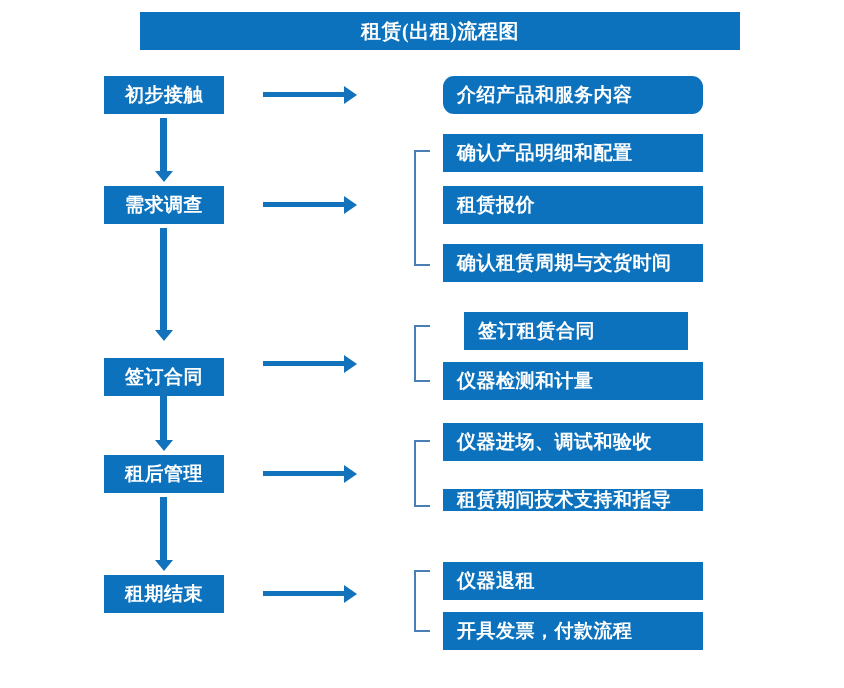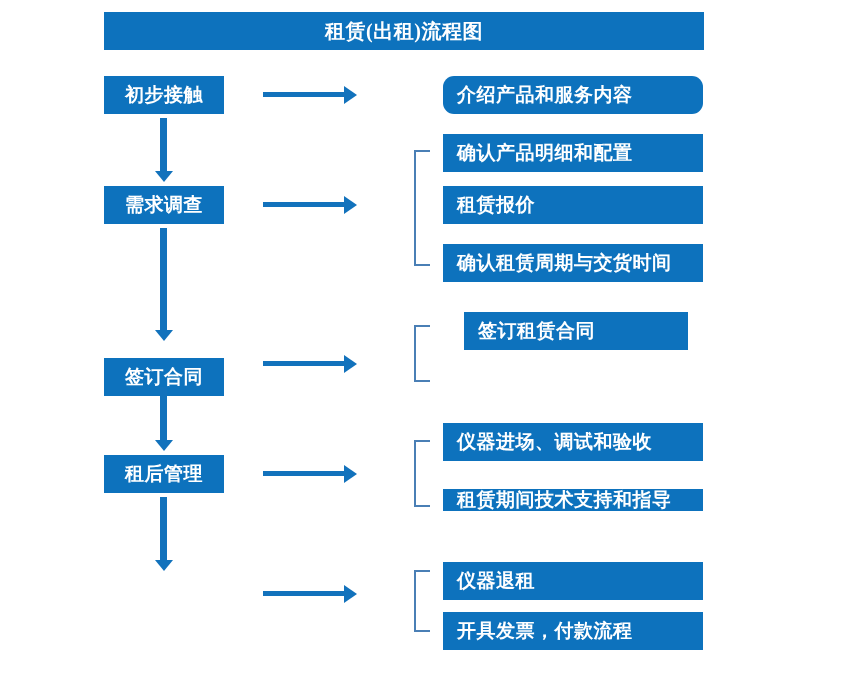--- a/index.html
+++ b/index.html
@@ -25,20 +25,21 @@
     font-weight: bold;
     display: flex;
     align-items: center;
     box-sizing: border-box;
     letter-spacing: 0.5px;
     white-space: nowrap;
   }
   .title-box {
     justify-content: center;
     font-size: 20px;
+    margin-left: 36px;
   }
   .stage-box {
     justify-content: center;
     font-size: 19px;
   }
   .task-box {
     justify-content: flex-start;
     padding-left: 14px;
     font-size: 19px;
   }
@@ -101,20 +102,21 @@
   <div class="box title-box" style="left:104px; top:12px; width:600px; height:38px;">租赁(出租)流程图</div>
 
   <div class="box stage-box" style="left:104px; top:76px; width:120px; height:38px;">初步接触</div>
 
   <div class="box stage-box" style="left:104px; top:186px; width:120px; height:38px;">需求调查</div>
 
   <div class="box stage-box" style="left:104px; top:345px; width:120px; height:38px;margin-top:13px;">签订合同</div>
 
   <div class="box stage-box" style="left:104px; top:455px; width:120px; height:38px;">租后管理</div>
 
+  <div class="box stage-box" style="left:104px; top:575px; width:120px; height:38px;">租期结束</div>
 
   <div class="varrow" style="left:155px; top:118px; height:64px;">
     <div class="shaft" style="height:53px;"></div>
     <div class="head" style="top:53px;"></div>
   </div>
 
   <div class="varrow" style="left:155px; top:228px; height:113px;">
     <div class="shaft" style="height:102px;"></div>
     <div class="head" style="top:102px;"></div>
   </div>
@@ -165,20 +167,21 @@
   <div class="box task-box" style="left:443px; top:76px; width:260px; height:38px;border-radius:11px;">介绍产品和服务内容</div>
 
   <div class="box task-box" style="left:443px; top:134px; width:260px; height:38px;">确认产品明细和配置</div>
 
   <div class="box task-box" style="left:443px; top:186px; width:260px; height:38px;">租赁报价</div>
 
   <div class="box task-box" style="left:443px; top:244px; width:260px; height:38px;">确认租赁周期与交货时间</div>
 
   <div class="box task-box" style="left:464px; top:312px; width:224px; height:38px;">签订租赁合同</div>
 
+  <div class="box task-box" style="left:443px; top:362px; width:260px; height:38px;">仪器检测和计量</div>
 
   <div class="box task-box" style="left:443px; top:423px; width:260px; height:38px;">仪器进场、调试和验收</div>
 
   <div class="box task-box" style="left:443px; top:489px; width:260px; height:22px;">租赁期间技术支持和指导</div>
 
   <div class="box task-box" style="left:443px; top:562px; width:260px; height:38px;">仪器退租</div>
 
   <div class="box task-box" style="left:443px; top:612px; width:260px; height:38px;">开具发票，付款流程</div>
 
 </div>

